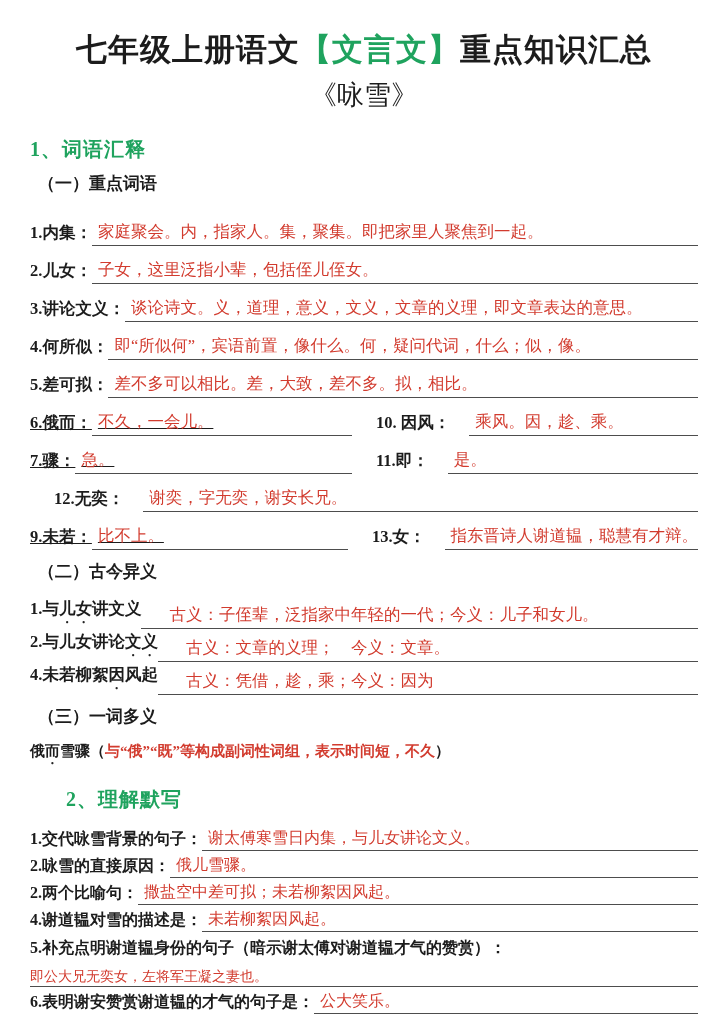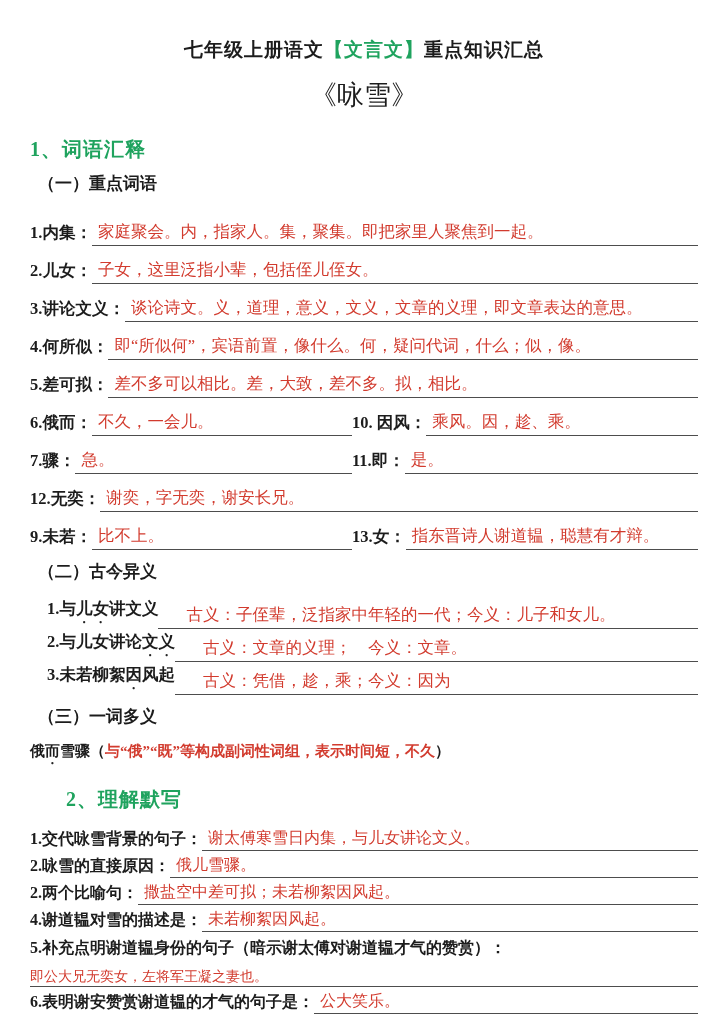--- a/index.html
+++ b/index.html
@@ -7,21 +7,21 @@
     width: 724px; height: 1024px;
     background: #ffffff;
     font-family: "Liberation Serif", "DejaVu Serif", serif;
     color: #1c1c1c;
     overflow: hidden;
   }
   .page { padding: 0 26px 0 30px; box-sizing: border-box; width: 724px; }
 
   .title {
     margin: 30px 0 4px 0;
-    font-size: 19px; font-weight: bold;
+    font-size: 31px; font-weight: bold;
     text-align: center; line-height: 40px;
     letter-spacing: 1px;
   }
   .title .hl { color: var(--green, #1fa35e); }
   .subtitle {
     margin: 6px 0 0 0;
     font-size: 27px; font-weight: normal;
     text-align: center; line-height: 38px;
   }
 
@@ -43,30 +43,30 @@
   }
   .vrow .label { font-weight: bold; white-space: nowrap; padding-bottom: 2px; }
   .vrow .ans {
     flex: 1 1 auto;
     border-bottom: 1.5px solid #4d4d4d;
     padding: 0 0 2px 6px;
     color: var(--red, #d23b2e);
     white-space: nowrap; overflow: hidden;
   }
   .pair { display: flex; }
-  .pair .half-l { width: 322px; display: flex; align-items: flex-end; height: 38px; font-size: 16.5px; }
-  .pair .half-r { flex: 1 1 auto; display: flex; align-items: flex-end; height: 38px; font-size: 16.5px; }
+  .pair .half-l { width: 322px; display: flex; align-items: flex-end; height: 38px; font-size: 16.5px; text-decoration: underline; }
+  .pair .half-r { flex: 1 1 auto; margin-left: 24px; display: flex; align-items: flex-end; height: 38px; font-size: 16.5px; gap: 19px; }
   .pair .label { font-weight: bold; white-space: nowrap; padding-bottom: 2px; }
   .pair .ans {
     flex: 1 1 auto; border-bottom: 1.5px solid #4d4d4d;
     padding: 0 0 2px 6px; color: var(--red, #d23b2e);
     white-space: nowrap; overflow: hidden;
   }
 
-  .brow { display: flex; align-items: flex-end; height: 33px; font-size: 16.5px; margin-left: 17px; }
+  .brow { display: flex; align-items: flex-end; height: 33px; font-size: 16.5px; }
   .brow .label { font-weight: bold; white-space: nowrap; padding-bottom: 2px; }
   .brow .ans {
     flex: 1 1 auto; border-bottom: 1.5px solid #4d4d4d;
     padding: 0 0 2px 28px; color: var(--red, #d23b2e);
     white-space: nowrap; overflow: hidden;
   }
 
   .dotted {
     text-emphasis: filled dot #222;
     -webkit-text-emphasis: filled dot #222;
@@ -166,21 +166,21 @@
 
   <div class="brow gap-first">
     <span class="label"><span>1.与</span><span class="dotted">儿女</span><span>讲文义</span></span>
     <span class="ans">古义：子侄辈，泛指家中年轻的一代；今义：儿子和女儿。</span>
   </div>
   <div class="brow">
     <span class="label"><span>2.与儿女讲论</span><span class="dotted">文义</span><span></span></span>
     <span class="ans">古义：文章的义理；　今义：文章。</span>
   </div>
   <div class="brow">
-    <span class="label"><span>3.未若柳絮</span><span class="dotted">因</span><span>风起</span></span>
+    <span class="label"><span>4.未若柳絮</span><span class="dotted">因</span><span>风起</span></span>
     <span class="ans">古义：凭借，趁，乘；今义：因为</span>
   </div>
 
   <h4 class="sub-heading">（三）一词多义</h4>
 
   <p class="c-line"><span>俄</span><span class="dotted">而</span><span>雪骤（</span><span class="red">与“俄”“既”等构成副词性词组，表示时间短，不久</span><span>）</span></p>
 
   <h3 class="sec-heading mt-s2">2、理解默写</h3>
 
   <div class="qrow gap-first">

